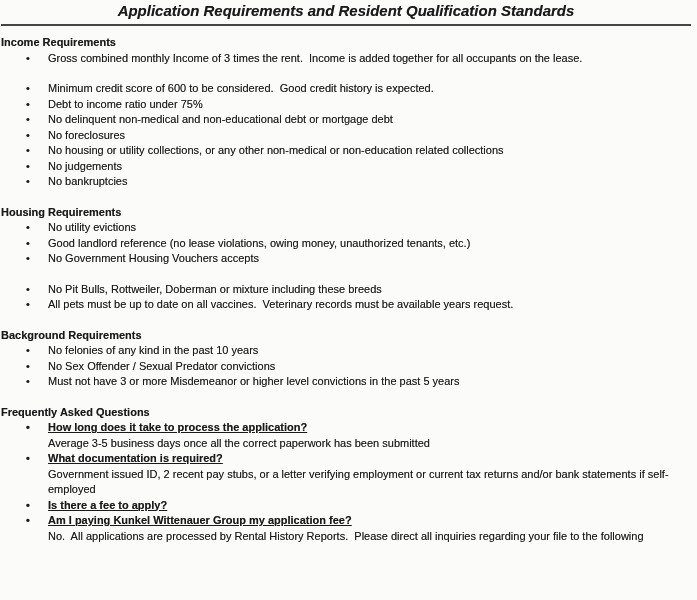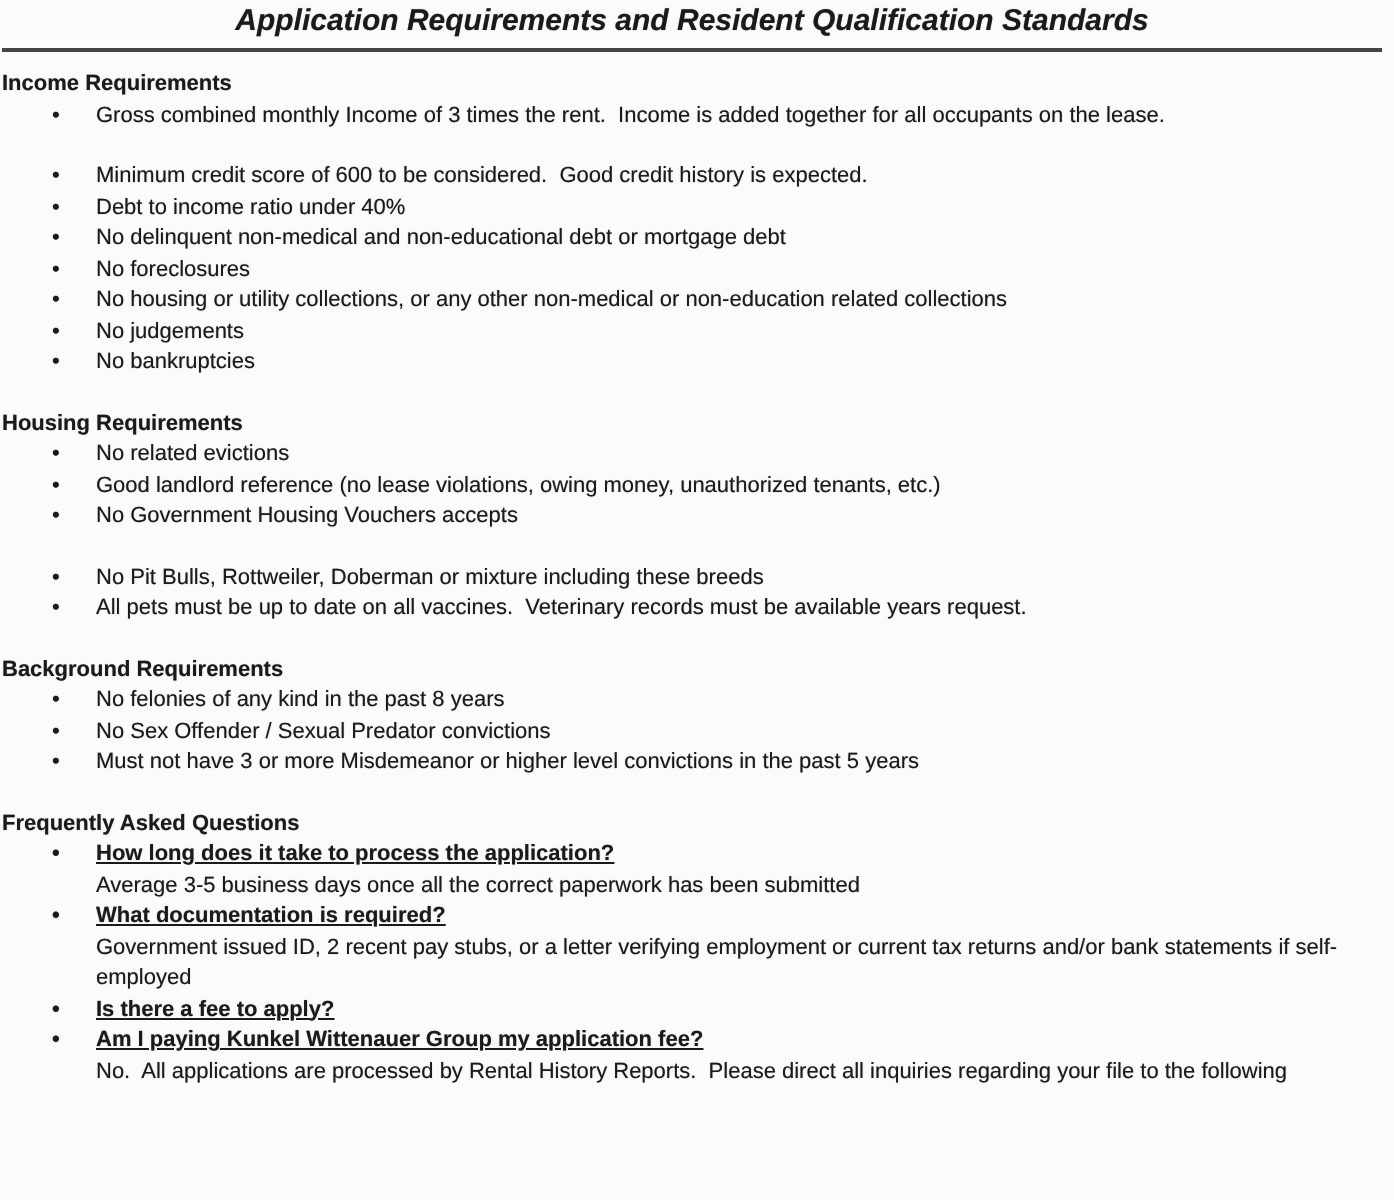--- a/index.html
+++ b/index.html
@@ -45,21 +45,21 @@
           <span class="txt">Gross combined monthly Income of 3 times the rent.  Income is added together for all occupants on the lease.</span>
         </div>
       </div>
       <div class="section">
         <div class="li">
           <span class="marker">•</span>
           <span class="txt">Minimum credit score of 600 to be considered.  Good credit history is expected.</span>
         </div>
         <div class="li">
           <span class="marker">•</span>
-          <span class="txt">Debt to income ratio under 40%</span>
+          <span class="txt">Debt to income ratio under 75%</span>
         </div>
         <div class="li">
           <span class="marker">•</span>
           <span class="txt">No delinquent non-medical and non-educational debt or mortgage debt</span>
         </div>
         <div class="li">
           <span class="marker">•</span>
           <span class="txt">No foreclosures</span>
         </div>
         <div class="li">
@@ -72,21 +72,21 @@
         </div>
         <div class="li">
           <span class="marker">•</span>
           <span class="txt">No bankruptcies</span>
         </div>
       </div>
       <div class="section">
         <div class="heading">Housing Requirements</div>
         <div class="li">
           <span class="marker">•</span>
-          <span class="txt">No related evictions</span>
+          <span class="txt">No utility evictions</span>
         </div>
         <div class="li">
           <span class="marker">•</span>
           <span class="txt">Good landlord reference (no lease violations, owing money, unauthorized tenants, etc.)</span>
         </div>
         <div class="li">
           <span class="marker">•</span>
           <span class="txt">No Government Housing Vouchers accepts</span>
         </div>
       </div>
@@ -97,21 +97,21 @@
         </div>
         <div class="li">
           <span class="marker">•</span>
           <span class="txt">All pets must be up to date on all vaccines.  Veterinary records must be available years request.</span>
         </div>
       </div>
       <div class="section">
         <div class="heading">Background Requirements</div>
         <div class="li">
           <span class="marker">•</span>
-          <span class="txt">No felonies of any kind in the past 8 years</span>
+          <span class="txt">No felonies of any kind in the past 10 years</span>
         </div>
         <div class="li">
           <span class="marker">•</span>
           <span class="txt">No Sex Offender / Sexual Predator convictions</span>
         </div>
         <div class="li">
           <span class="marker">•</span>
           <span class="txt">Must not have 3 or more Misdemeanor or higher level convictions in the past 5 years</span>
         </div>
       </div>

